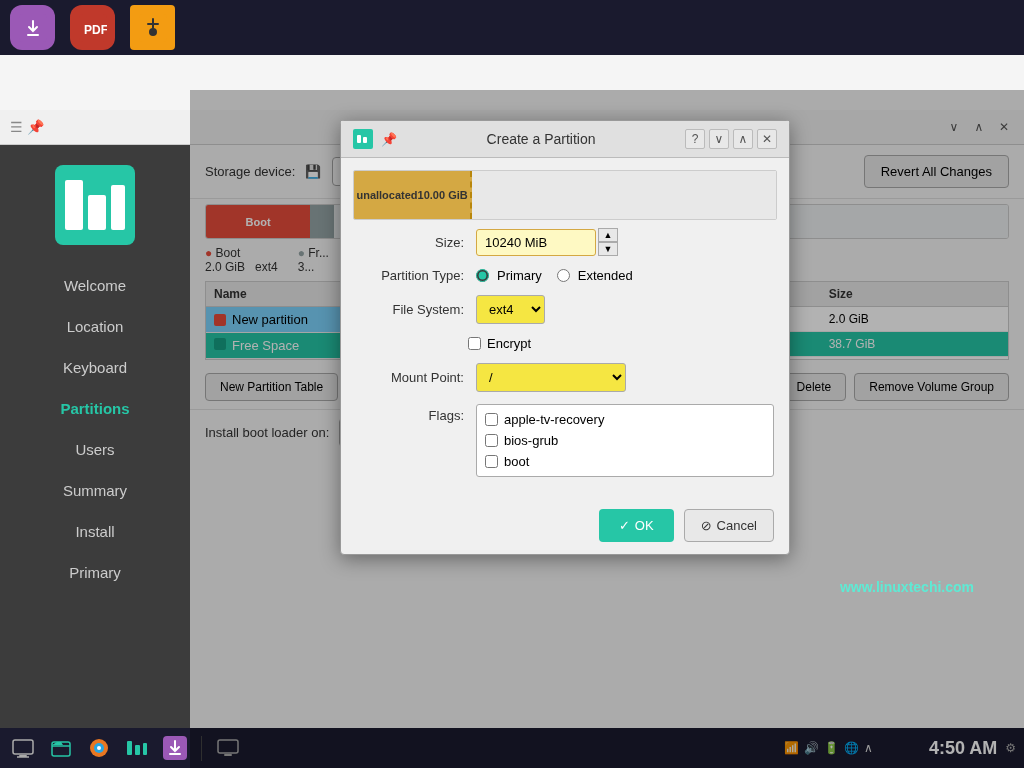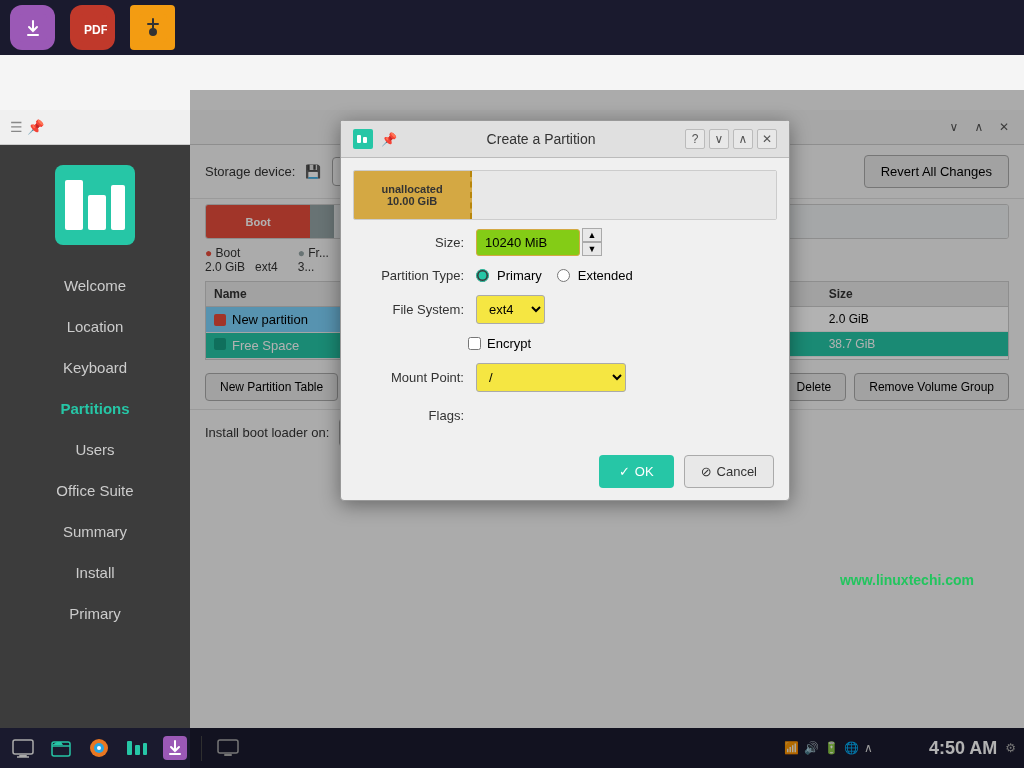--- a/index.html
+++ b/index.html
@@ -80,21 +80,21 @@
     .flags-list { flex: 1; border: 1px solid #aaa; background: white; border-radius: 3px; max-height: 100px; overflow-y: auto; padding: 4px; }
     .flag-item { display: flex; align-items: center; gap: 6px; padding: 3px 4px; font-size: 13px; }
     .flag-item input { cursor: pointer; }
 
     
     .dialog-actions { display: flex; justify-content: flex-end; gap: 10px; padding: 10px 15px 12px; }
     .btn-ok { padding: 8px 20px; background: #26c6a6; color: white; border: none; border-radius: 4px; cursor: pointer; font-size: 13px; display: flex; align-items: center; gap: 5px; }
     .btn-cancel { padding: 8px 16px; background: #e8e8e8; color: #333; border: 1px solid #aaa; border-radius: 4px; cursor: pointer; font-size: 13px; display: flex; align-items: center; gap: 5px; }
 
     
-    .watermark { position: absolute; bottom: 180px; right: 50px; color: #22c55e; font-size: 14px; font-weight: bold; z-index: 25; pointer-events: none; }
+    .watermark { position: absolute; bottom: 173px; right: 50px; color: #5eead4; font-size: 14px; font-weight: bold; z-index: 25; pointer-events: none; }
 
     
     .bottom-taskbar { position: absolute; bottom: 0; left: 0; width: 1024px; height: 40px; background: #1a1a2e; display: flex; align-items: center; padding: 0 8px; gap: 8px; z-index: 10; }
     .bt-icon { width: 30px; height: 30px; display: flex; align-items: center; justify-content: center; cursor: pointer; }
     .bt-separator { width: 1px; height: 25px; background: #444; margin: 0 3px; }
     .bt-right { margin-left: auto; display: flex; align-items: center; gap: 8px; color: #ddd; font-size: 12px; }
     .bt-clock { font-size: 18px; font-weight: bold; color: white; margin-left: 48px; }
   </style>
 </head>
 <body>
@@ -144,21 +144,20 @@
         <rect x="10" y="15" width="18" height="50" rx="2" fill="white"></rect>
         <rect x="33" y="30" width="18" height="35" rx="2" fill="white"></rect>
         <rect x="56" y="20" width="14" height="45" rx="2" fill="white"></rect>
       </svg>
     </div>
     <div class="sidebar-item">Welcome</div>
     <div class="sidebar-item">Location</div>
     <div class="sidebar-item">Keyboard</div>
     <div class="sidebar-item active">Partitions</div>
     <div class="sidebar-item">Users</div>
-    <div class="sidebar-item">Office Suite</div>
     <div class="sidebar-item">Summary</div>
     <div class="sidebar-item">Install</div>
     <div class="sidebar-item">Primary</div>
   </div>
 
   <div class="main-content">
 
     <div class="storage-row">
       <span class="storage-label">Storage device:</span>
       <span>💾</span>
@@ -255,33 +254,33 @@
     <span class="dialog-title">Create a Partition</span>
     <div class="dialog-controls">
       <div class="dialog-btn">?</div>
       <div class="dialog-btn">∨</div>
       <div class="dialog-btn">∧</div>
       <div class="dialog-btn">✕</div>
     </div>
   </div>
 
   <div style="margin: 12px 12px 8px; height: 50px; display:flex; border:1px solid #ccc; border-radius:2px; overflow:hidden;">
-    <div style="background:#d4a843; width:28%; display:flex; flex-direction:column; align-items:center; justify-content:center; color:#333; font-size:11px; font-weight:bold; border-right: 2px dashed #b8860b;">
+    <div style="background:#d4a843; width:28%; display:flex; flex-direction:row; align-items:center; justify-content:center; color:#333; font-size:11px; font-weight:bold; border-right: 2px dashed #b8860b;">
       <span>unallocated</span>
       <span>10.00 GiB</span>
     </div>
     <div style="background:#e8e8e8; flex:1;"></div>
   </div>
 
   <div class="dialog-form">
 
     <div class="form-row">
       <span class="form-label">Size:</span>
       <div class="form-spinbox">
-        <input type="text" class="form-input" style="background: #84cc16; border: 1px solid rgb(212, 168, 67); width: 104px;" value="10240 MiB">
+        <input type="text" class="form-input" style="background: #fef9c3; border: 1px solid rgb(212, 168, 67); width: 120px;" value="10240 MiB">
         <div class="form-spinbox-btns">
           <button>▲</button>
           <button>▼</button>
         </div>
       </div>
     </div>
 
     <div class="form-row">
       <span class="form-label">Partition Type:</span>
       <div class="radio-group">
@@ -320,20 +319,34 @@
         <option>/</option>
         <option>/boot</option>
         <option>/home</option>
         <option>/tmp</option>
         <option>swap</option>
       </select>
     </div>
 
     <div class="flags-row">
       <span class="flags-label">Flags:</span>
+      <div class="flags-list" style="position:relative;">
+        <div class="flag-item">
+          <input type="checkbox" style="">
+          <span>apple-tv-recovery</span>
+        </div>
+        <div class="flag-item">
+          <input type="checkbox" style="">
+          <span>bios-grub</span>
+        </div>
+        <div class="flag-item">
+          <input type="checkbox" style="">
+          <span>boot</span>
+        </div>
+      </div>
     </div>
   </div>
 
   <div class="dialog-actions">
     <button class="btn-ok">
       <span>✓</span>
       <span>OK</span>
     </button>
     <button class="btn-cancel">
       <span>⊘</span>

